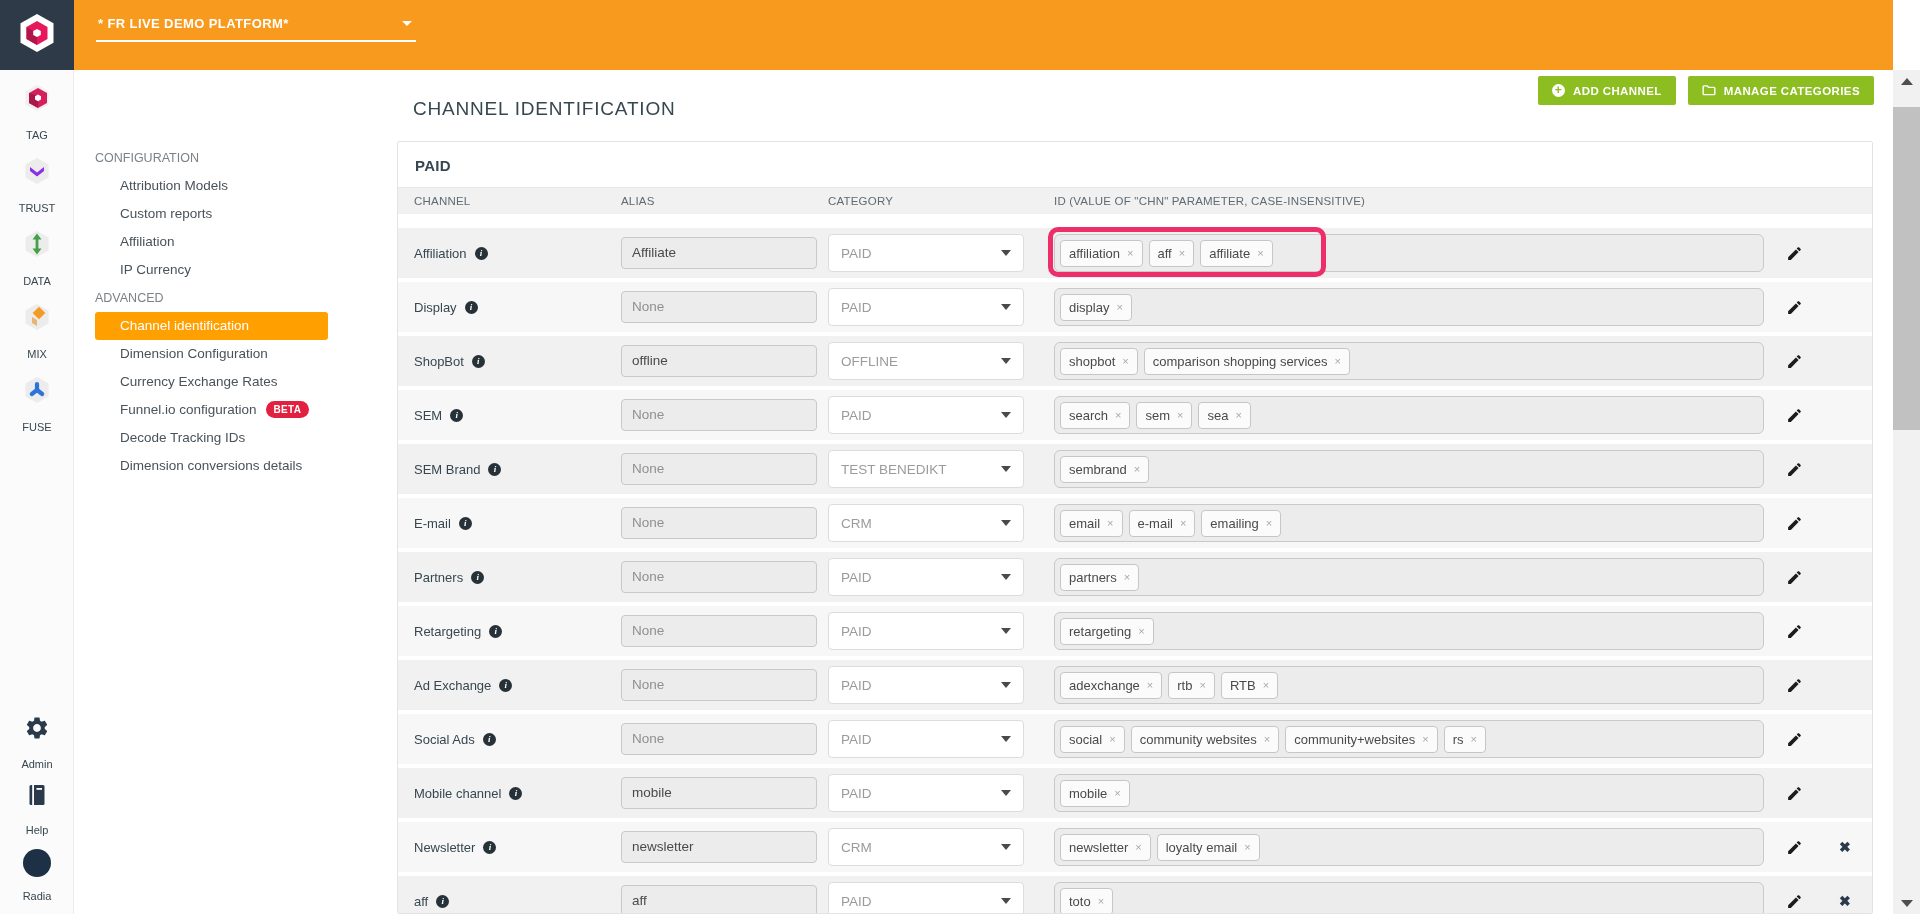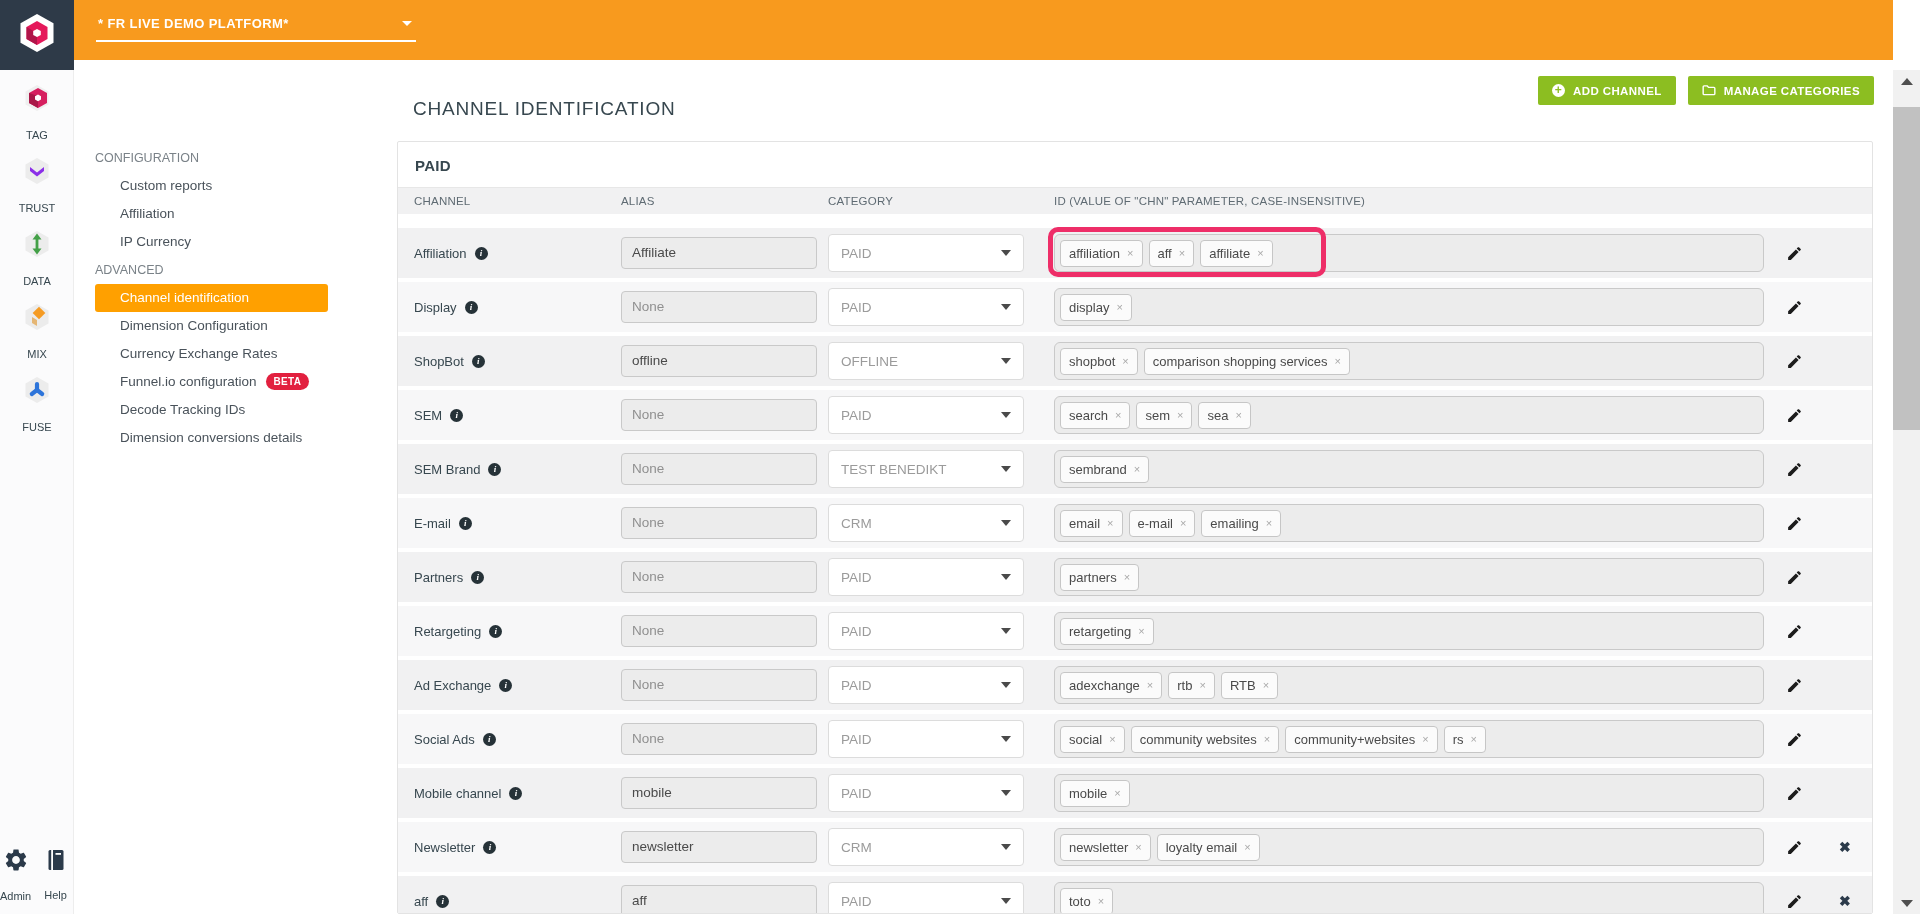--- a/index.html
+++ b/index.html
@@ -4,27 +4,27 @@
 <style>
   html,body{margin:0;padding:0;background:#fff;overflow:hidden}
   *{box-sizing:border-box}
   #app{position:relative;width:1920px;height:914px;background:#fff;
        font-family:"Liberation Sans",sans-serif;overflow:hidden}
 
   
   #rail{position:absolute;left:0;top:0;width:74px;height:914px;background:#fbfbfc;border-right:1px solid #ededed}
   #logo{width:74px;height:70px;background:#2E3A48;display:flex;align-items:center;justify-content:center}
   #rail-modules{position:absolute;top:84px;left:0;width:74px;display:flex;flex-direction:column;align-items:center;gap:16px}
-  #rail-bottom{position:absolute;bottom:12px;left:0;width:74px;display:flex;align-items:center;gap:13px}
+  #rail-bottom{position:absolute;bottom:12px;left:0;width:74px;display:flex;flex-direction:column;align-items:center;gap:13px}
   .rail-item{display:flex;flex-direction:column;align-items:center;cursor:pointer;width:74px}
   .rail-item .lbl{font-size:11px;color:#37474f;margin-top:13px}
   .avatar{width:28px;height:28px;border-radius:50%;background:radial-gradient(circle at 35% 35%,#2a4burl 0,#1d3046 0),#1d3046;background:#1d3046}
 
   
-  #topbar{position:absolute;left:74px;top:0;width:1819px;height:60px;background:#F89A1E}
+  #topbar{position:absolute;left:74px;top:0;width:1819px;height:70px;background:#F89A1E}
   .platform{position:absolute;left:22px;top:13px;width:320px;color:#fff;font-size:13px;font-weight:bold;
             letter-spacing:.4px;border-bottom:2px solid #fff;padding:3px 4px 9px 2px;
             display:flex;justify-content:space-between;align-items:center;cursor:pointer}
   .caret-w{width:0;height:0;border-left:5px solid transparent;border-right:5px solid transparent;border-top:5px solid #fff}
 
   
   #nav{position:absolute;left:74px;top:70px;width:323px;height:844px;background:#fff;padding-top:74px}
   .nav-section-title{height:28px;line-height:28px;padding-left:21px;font-size:12.5px;color:#7a8288}
   .nav-item{height:28px;line-height:28px;padding-left:46px;font-size:13.5px;color:#49525a;cursor:pointer;white-space:nowrap}
   .nav-item.active{margin-left:21px;padding-left:25px;width:233px;background:#FFA000;border-radius:3px;color:#fff}
@@ -190,20 +190,21 @@
       </div>
       <div class="rail-item">
         <span class="avatar"></span>
         <span class="lbl">Radia</span>
       </div>
     </div>
   </div>
 
   <div id="nav">
       <div class="nav-section-title">CONFIGURATION</div>
+      <div class="nav-item"><span>Attribution Models</span></div>
       <div class="nav-item"><span>Custom reports</span></div>
       <div class="nav-item"><span>Affiliation</span></div>
       <div class="nav-item"><span>IP Currency</span></div>
       <div class="nav-section-title">ADVANCED</div>
       <div class="nav-item active"><span>Channel identification</span></div>
       <div class="nav-item"><span>Dimension Configuration</span></div>
       <div class="nav-item"><span>Currency Exchange Rates</span></div>
       <div class="nav-item"><span>Funnel.io configuration</span><span class="badge beta">BETA</span></div>
       <div class="nav-item"><span>Decode Tracking IDs</span></div>
       <div class="nav-item"><span>Dimension conversions details</span></div>

